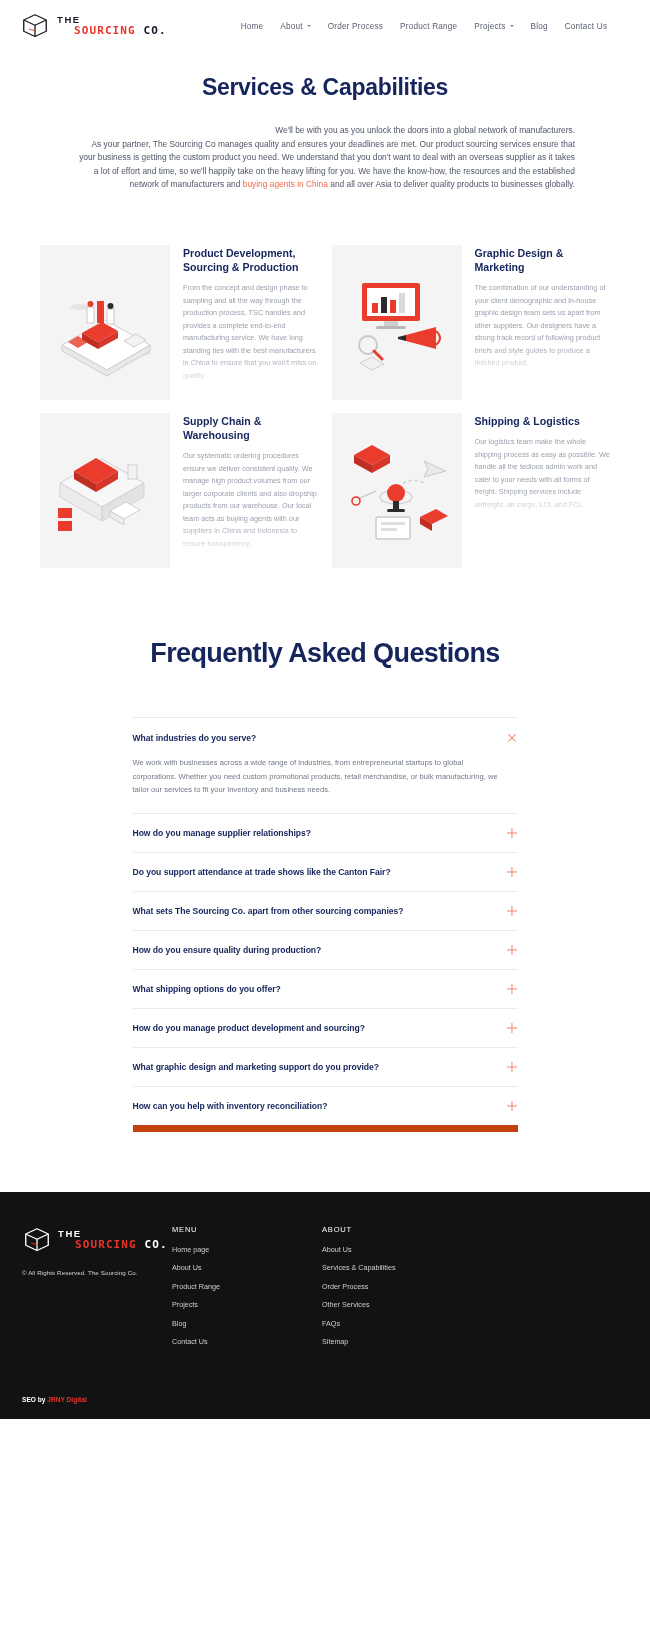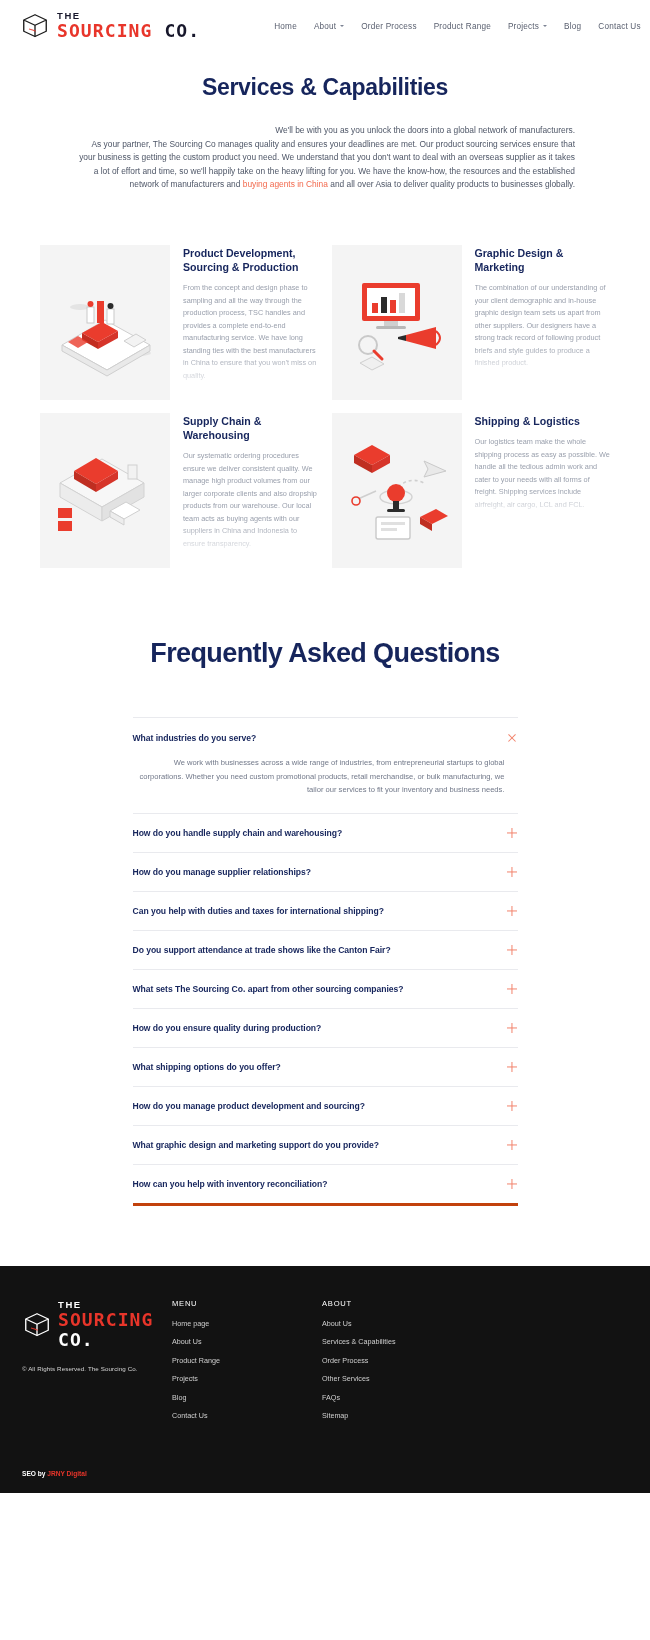--- a/index.html
+++ b/index.html
@@ -21,23 +21,24 @@
   }
   .logo { display: flex; align-items: center; gap: 7px; }
   .logo-box { width: 30px; height: 30px; flex: 0 0 30px; }
   .logo-words { line-height: 1; padding-top: 1px; }
   .logo-the {
     font-size: 9.5px; letter-spacing: 1.6px; color: #17172b;
     font-weight: 700; display: block; line-height: 1.05;
     font-family: Liberation Sans, sans-serif;
   }
   .logo-main {
-    font-size: 18px; letter-spacing: 1.1px; font-weight: 700;
+    font-size: 11px; letter-spacing: 1.1px; font-weight: 700;
     display: block; line-height: 1.15;
     font-family: "DejaVu Sans Mono", monospace;
+    margin-left: 17px;
   }
   .logo-main .red { color: #e8352a; }
   .logo-main .dark { color: #17172b; }
 
   .main-nav {
     display: flex; align-items: center; gap: 17px;
     margin-left: 74px;
   }
   .nav-item {
     font-size: 8.2px; color: #5a6070; letter-spacing: .2px;
@@ -85,22 +86,22 @@
     max-height: 126px; overflow: hidden;
   }
 
   
   .faq-section { padding: 70px 10px 60px; }
   .faq-section h2 {
     text-align: center; font-size: 27px; color: #16255c;
     font-weight: 700; letter-spacing: -.6px; margin-bottom: 48px;
   }
   .faq-list { width: 385px; margin: 0 auto; }
-  .faq-item { border-top: 1px solid #e9eaee; text-align: right; }
-  .faq-item:last-child { border-bottom: 3px solid #c2410c; }
+  .faq-item { border-top: 1px solid #e9eaee; }
+  .faq-item:last-child { border-bottom: 7px solid #c2410c; }
   .faq-head {
     display: flex; align-items: center; justify-content: space-between;
     padding: 14px 0 13px; cursor: pointer; gap: 12px;
   }
   .faq-q {
     font-size: 8.6px; font-weight: 700; color: #16255c;
     letter-spacing: -.05px;
   }
   .faq-toggle { width: 11px; height: 11px; flex: 0 0 11px; position: relative; }
   .faq-toggle::before, .faq-toggle::after {
@@ -303,33 +304,21 @@
   <div class="faq-list" id="faq-list">
       <div class="faq-item">
         <div class="faq-head">
           <span class="faq-q">What industries do you serve?</span>
           <span class="faq-toggle close"></span>
         </div>
         <div class="faq-answer">We work with businesses across a wide range of industries, from entrepreneurial startups to global corporations. Whether you need custom promotional products, retail merchandise, or bulk manufacturing, we tailor our services to fit your inventory and business needs.</div>
       </div>
       <div class="faq-item">
         <div class="faq-head">
-          <span class="faq-q">How do you handle supply chain and warehousing?</span>
-          <span class="faq-toggle plus"></span>
-        </div>
-      </div>
-      <div class="faq-item">
-        <div class="faq-head">
           <span class="faq-q">How do you manage supplier relationships?</span>
-          <span class="faq-toggle plus"></span>
-        </div>
-      </div>
-      <div class="faq-item">
-        <div class="faq-head">
-          <span class="faq-q">Can you help with duties and taxes for international shipping?</span>
           <span class="faq-toggle plus"></span>
         </div>
       </div>
       <div class="faq-item">
         <div class="faq-head">
           <span class="faq-q">Do you support attendance at trade shows like the Canton Fair?</span>
           <span class="faq-toggle plus"></span>
         </div>
       </div>
       <div class="faq-item">

